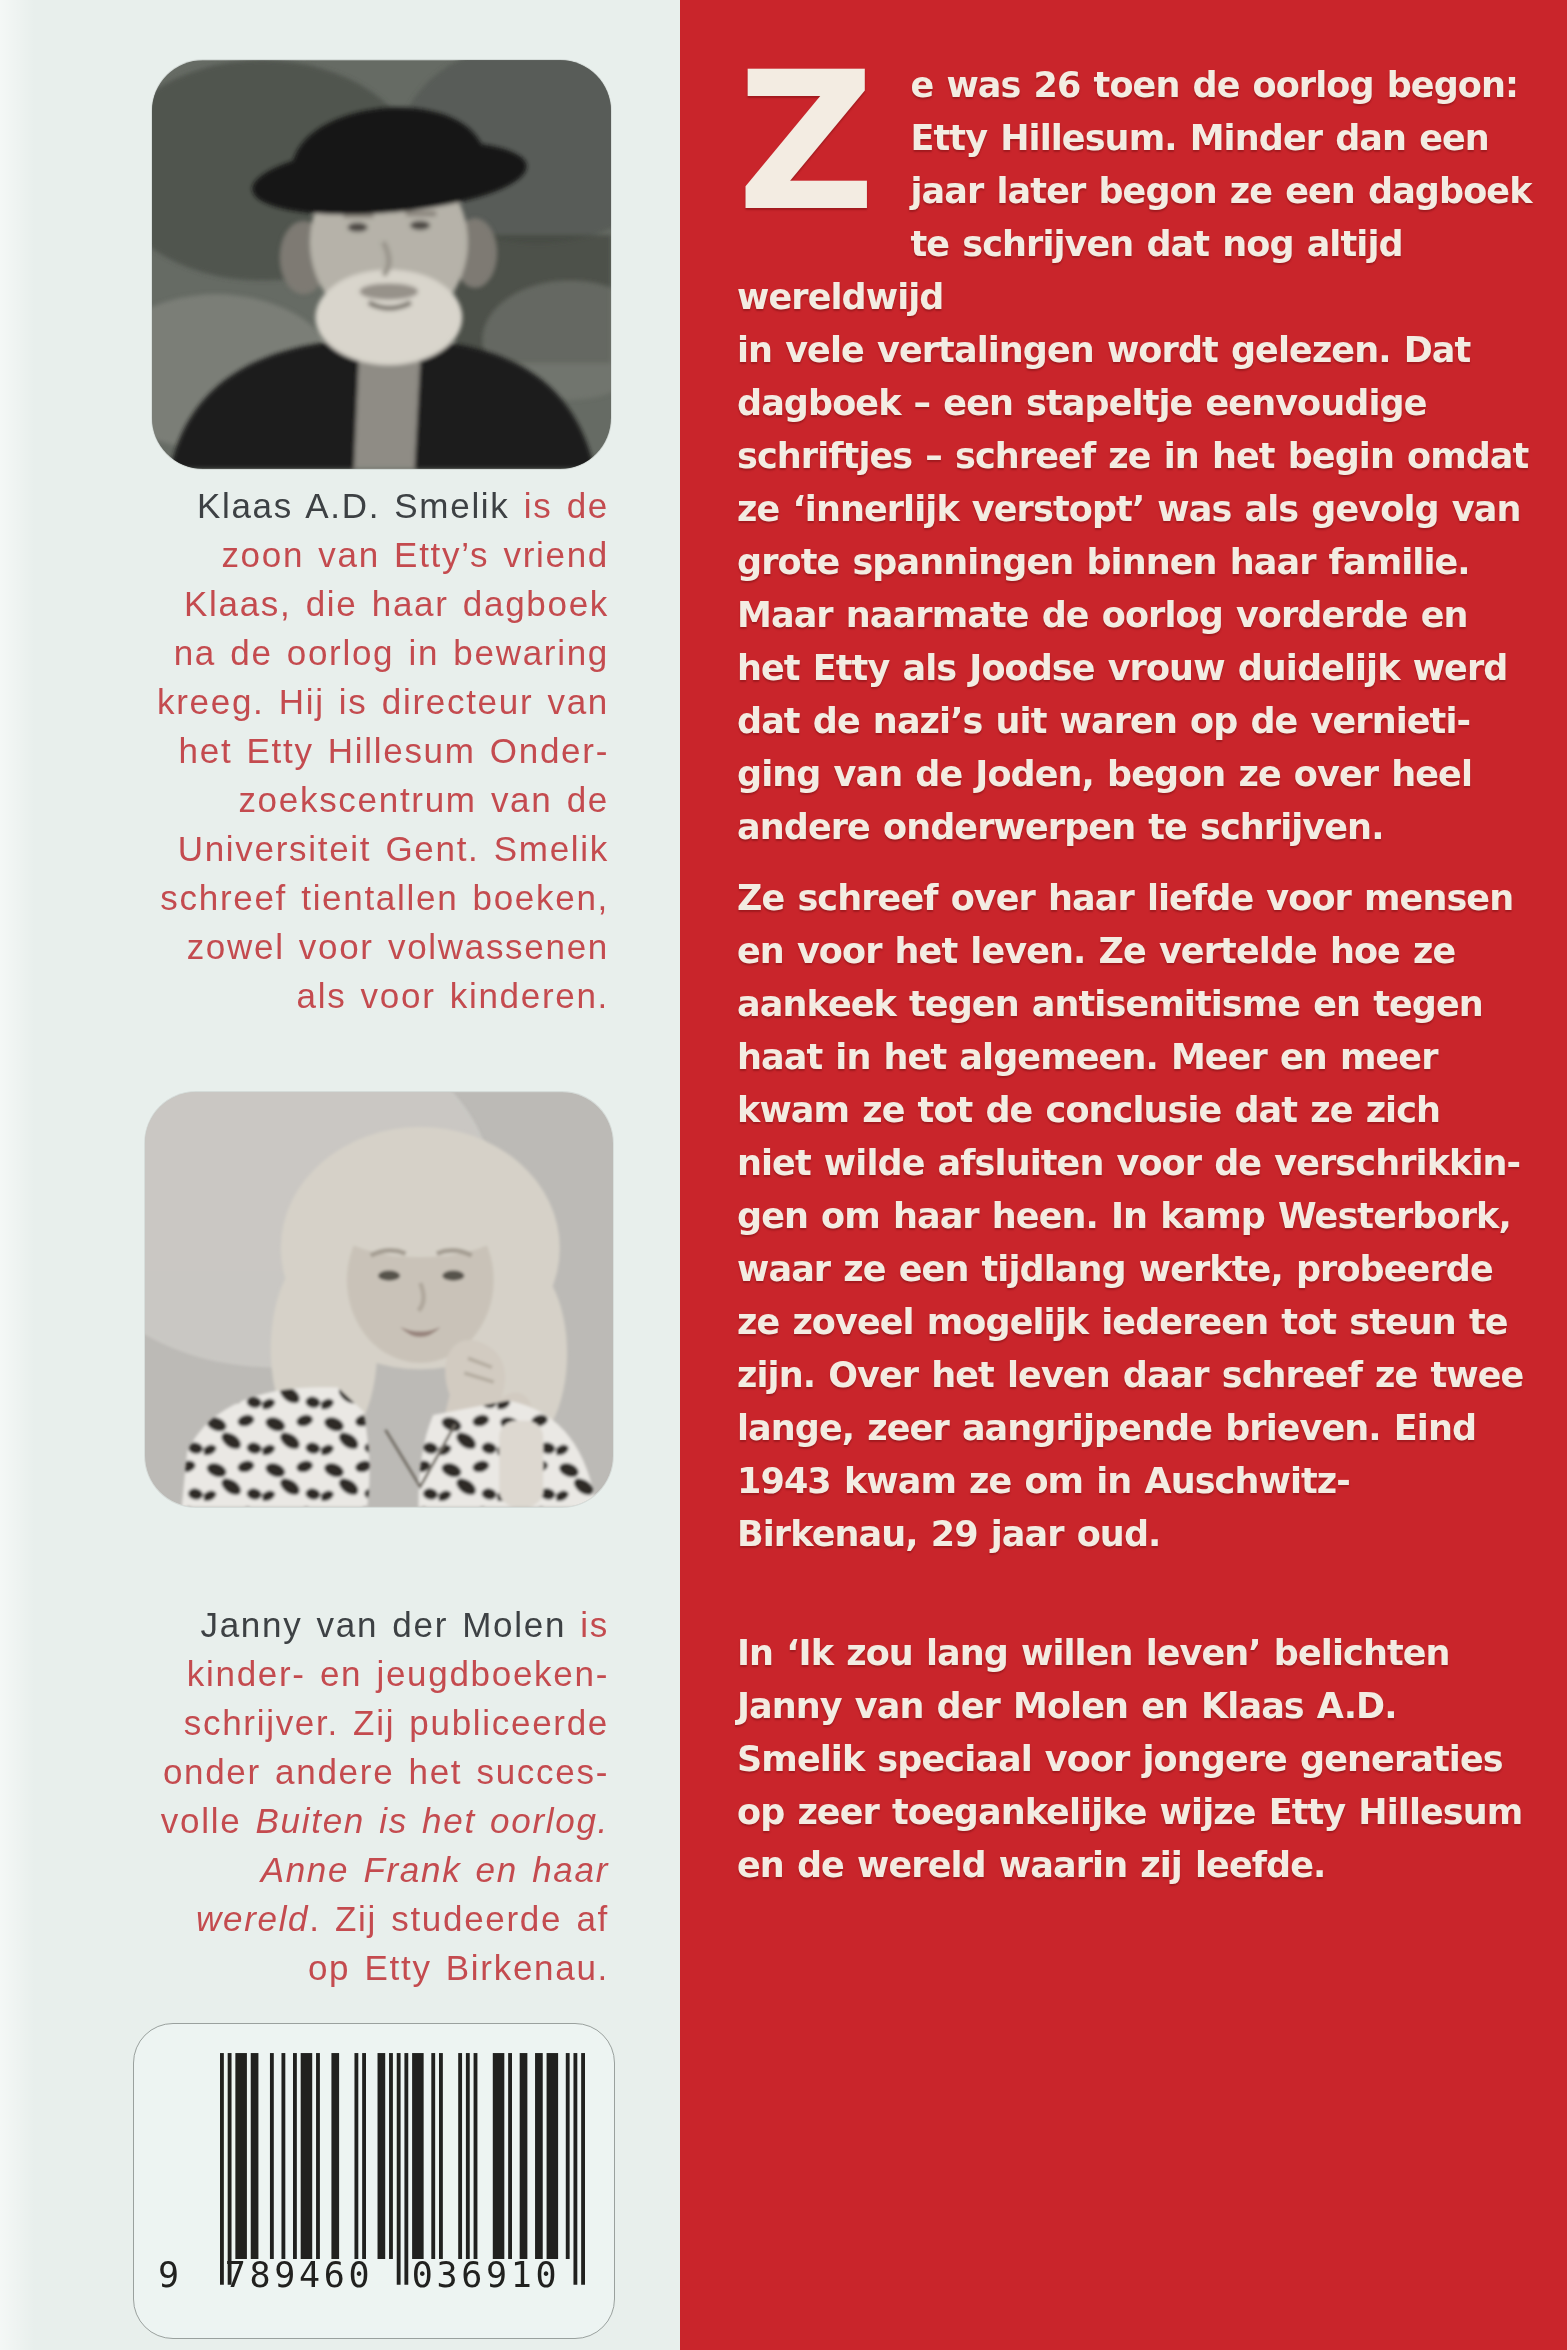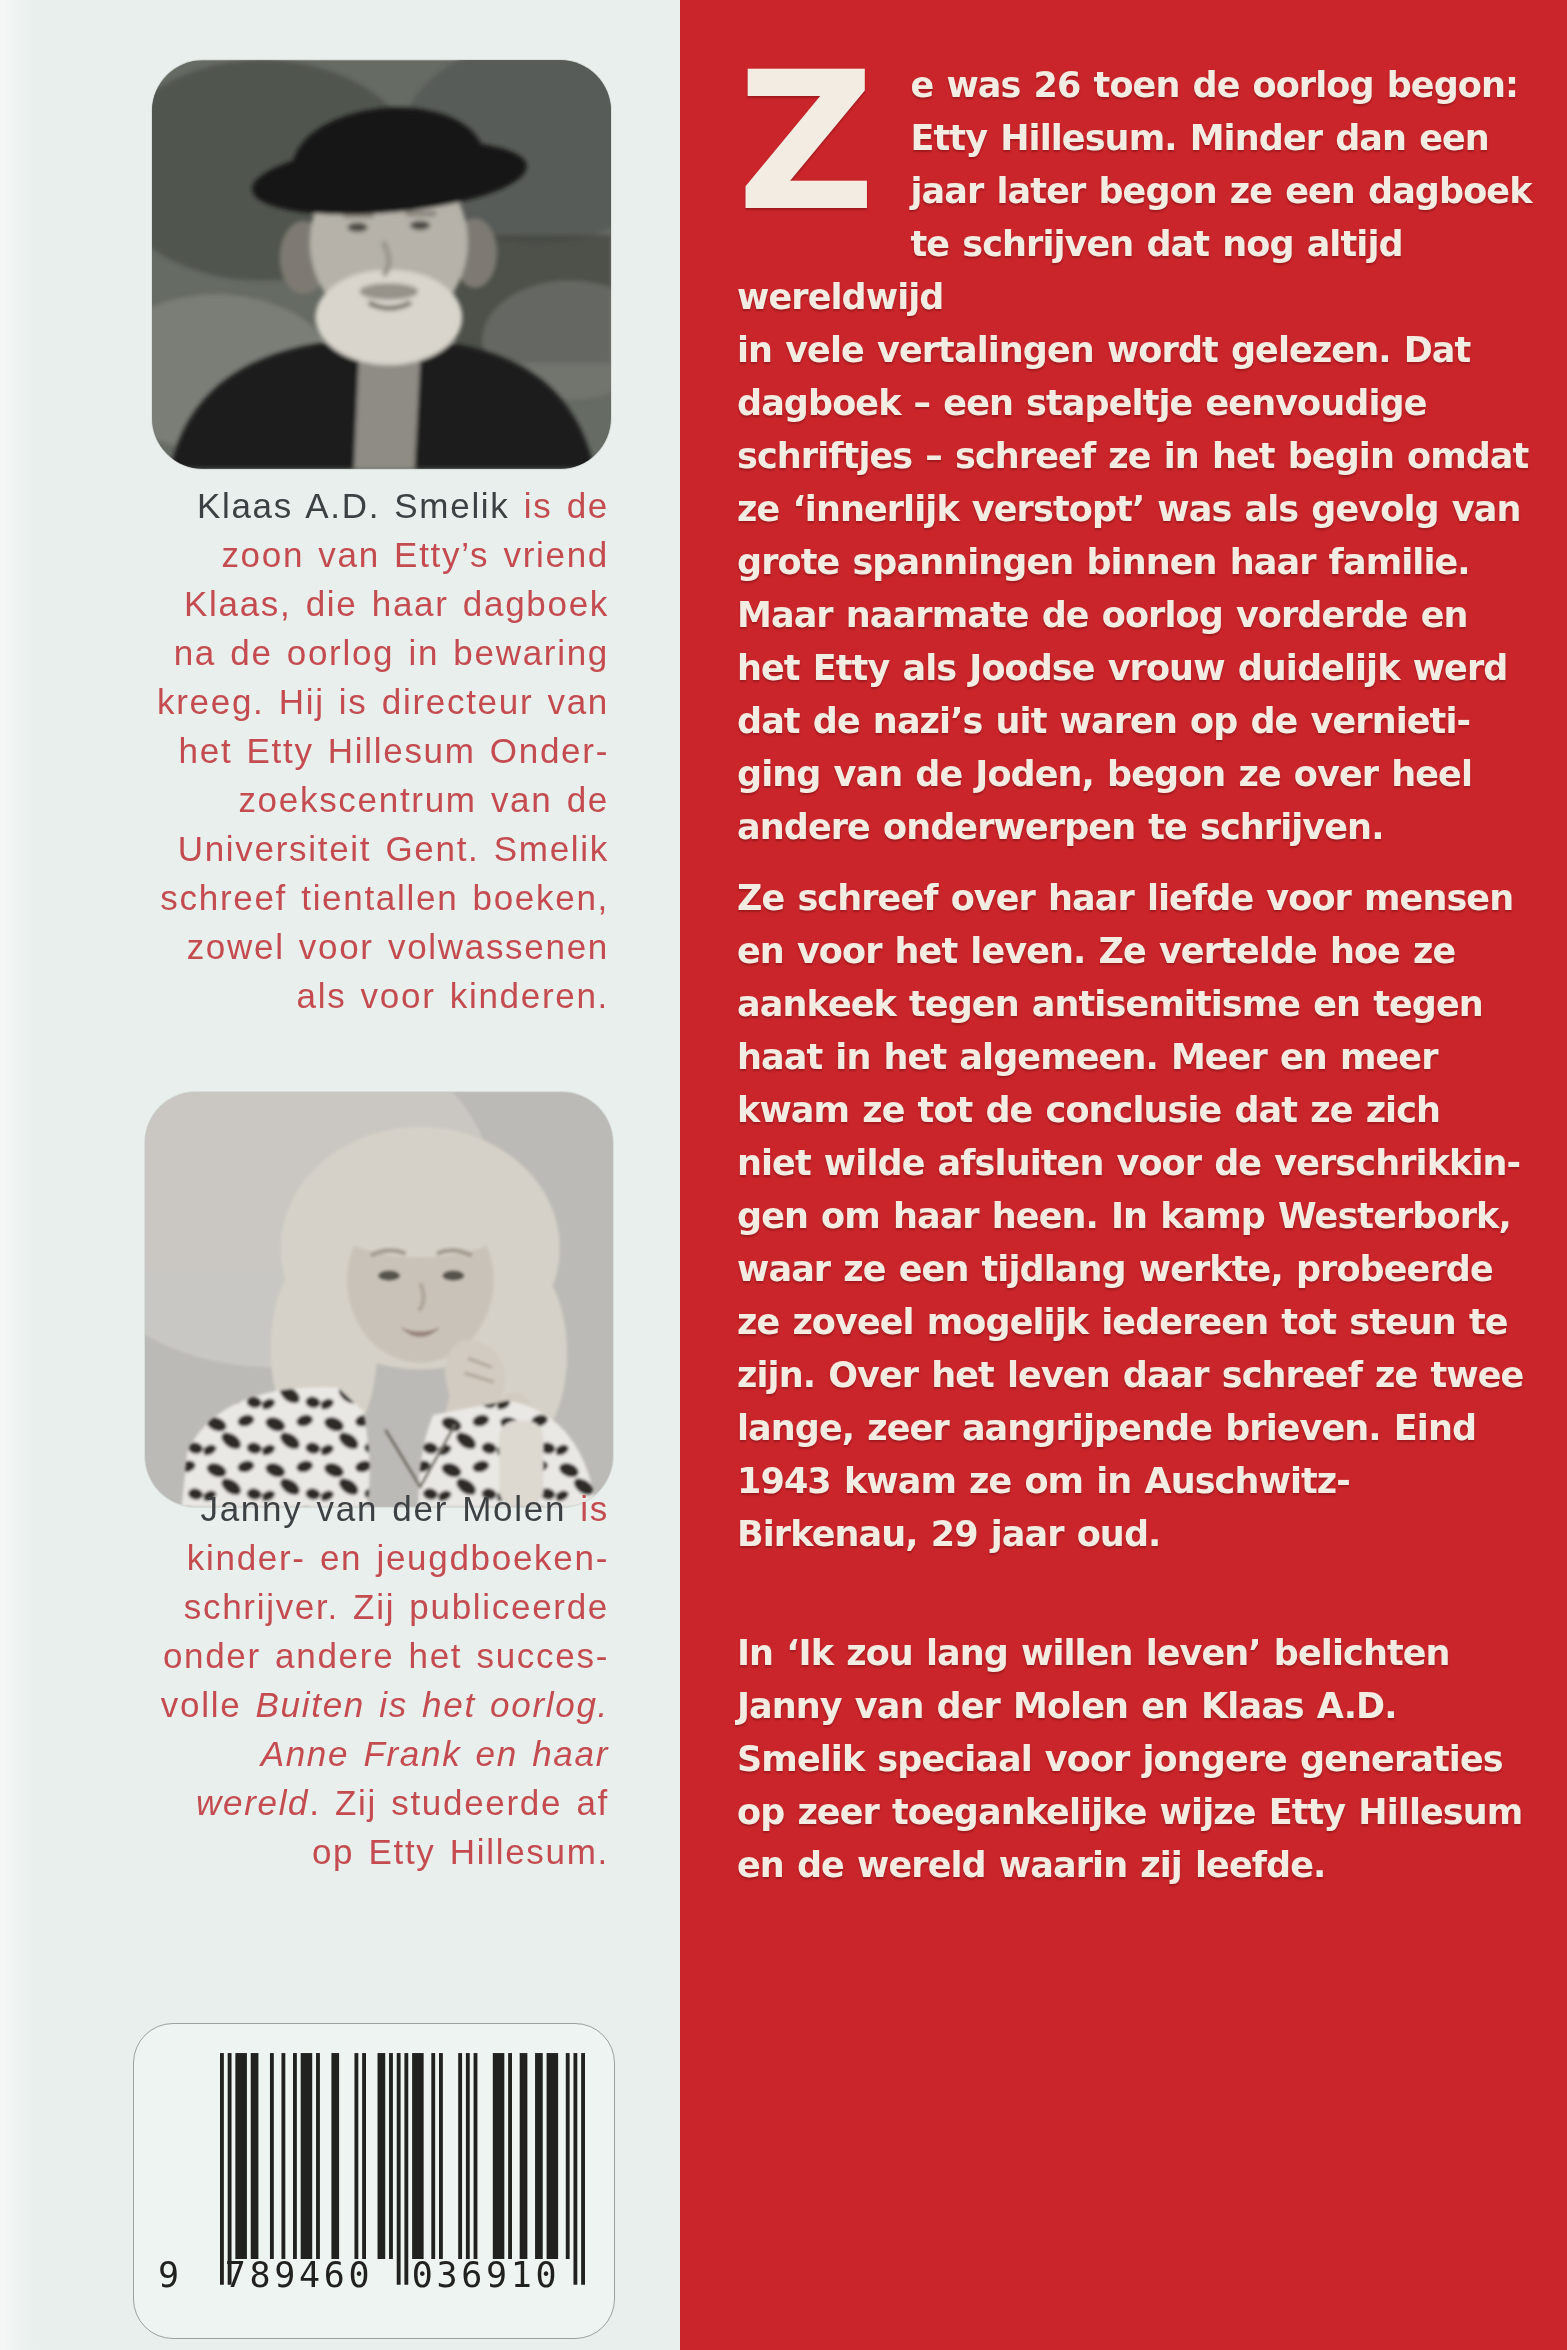--- a/index.html
+++ b/index.html
@@ -14,21 +14,21 @@
   .photo{position:absolute;margin:0;border-radius:51px;overflow:hidden;
          box-shadow:0 0 0 0.9px rgba(0,0,0,.08);}
   .photo1{left:152px;top:60px;width:459px;height:409px;}
   .photo2{left:145px;top:1092px;width:468px;height:415px;}
   .photo svg{display:block;width:100%;height:100%;}
   
   .bio{position:absolute;right:71px;width:551px;margin:0;text-align:right;
        font-family:"Liberation Sans",sans-serif;font-size:35px;line-height:49px;
        letter-spacing:1.7px;word-spacing:2.8px;color:#c44b4f;}
   .bio1{top:481px;}
-  .bio2{top:1484px;}
+  .bio2{top:1600px;}
   .bio .name{color:#3d4144;}
   .it{font-style:italic;}
   .ml{white-space:pre-line;}
   
   .bcbox{position:absolute;left:133px;top:2023px;width:482px;height:316px;
          background:#edf4f2;border:1.8px solid #9aa19e;border-radius:40px;box-sizing:border-box;}
   .bcbars{position:absolute;left:86px;top:29px;}
   .bcdigits span{position:absolute;top:231px;font-family:"DejaVu Sans Mono",monospace;
                  font-size:35px;color:#21211f;letter-spacing:3.7px;}
   .bd-lead{left:24px;}
@@ -136,21 +136,21 @@
           <path d="M40 452 L46 392 C70 340 130 318 210 322 L238 348 C246 392 246 424 242 452 Z" fill="url(#leo)"></path>
           <path d="M298 452 C298 414 302 380 314 352 L396 336 C456 348 482 392 492 452 Z" fill="url(#leo)"></path>
           <path d="M262 368 L300 430 L338 362" stroke="#716c63" stroke-width="3" fill="none"></path>
           <rect x="386" y="358" width="48" height="94" rx="18" fill="#ddd8d0"></rect>
         </g>
       </svg>
     </figure>
 
     <p class="bio bio2"><span class="name">Janny van der Molen</span><span> is</span><br><span class="ml">kinder- en jeugdboeken-
 schrijver. Zij publiceerde
-onder andere het succes-</span><br><span>volle </span><span class="it">Buiten is het oorlog.</span><br><span class="it">Anne Frank en haar</span><br><span class="it">wereld</span><span>. Zij studeerde af</span><br><span>op Etty Hillesum.</span></p>
+onder andere het succes-</span><br><span>volle </span><span class="it">Buiten is het oorlog.</span><br><span class="it">Anne Frank en haar</span><br><span class="it">wereld</span><span>. Zij studeerde af</span><br><span>op Etty Birkenau.</span></p>
 
     <div class="bcbox">
       <svg class="bcbars" id="barcode-bars" width="365" height="241" viewBox="0 0 397 262" fill="#21211f">
           <rect x="0.00" y="0" width="4.18" height="252"></rect>
           <rect x="8.36" y="0" width="4.18" height="252"></rect>
           <rect x="16.72" y="0" width="12.54" height="224"></rect>
           <rect x="33.43" y="0" width="8.36" height="224"></rect>
           <rect x="54.33" y="0" width="4.18" height="224"></rect>
           <rect x="66.86" y="0" width="4.18" height="224"></rect>
           <rect x="79.40" y="0" width="4.18" height="224"></rect>

